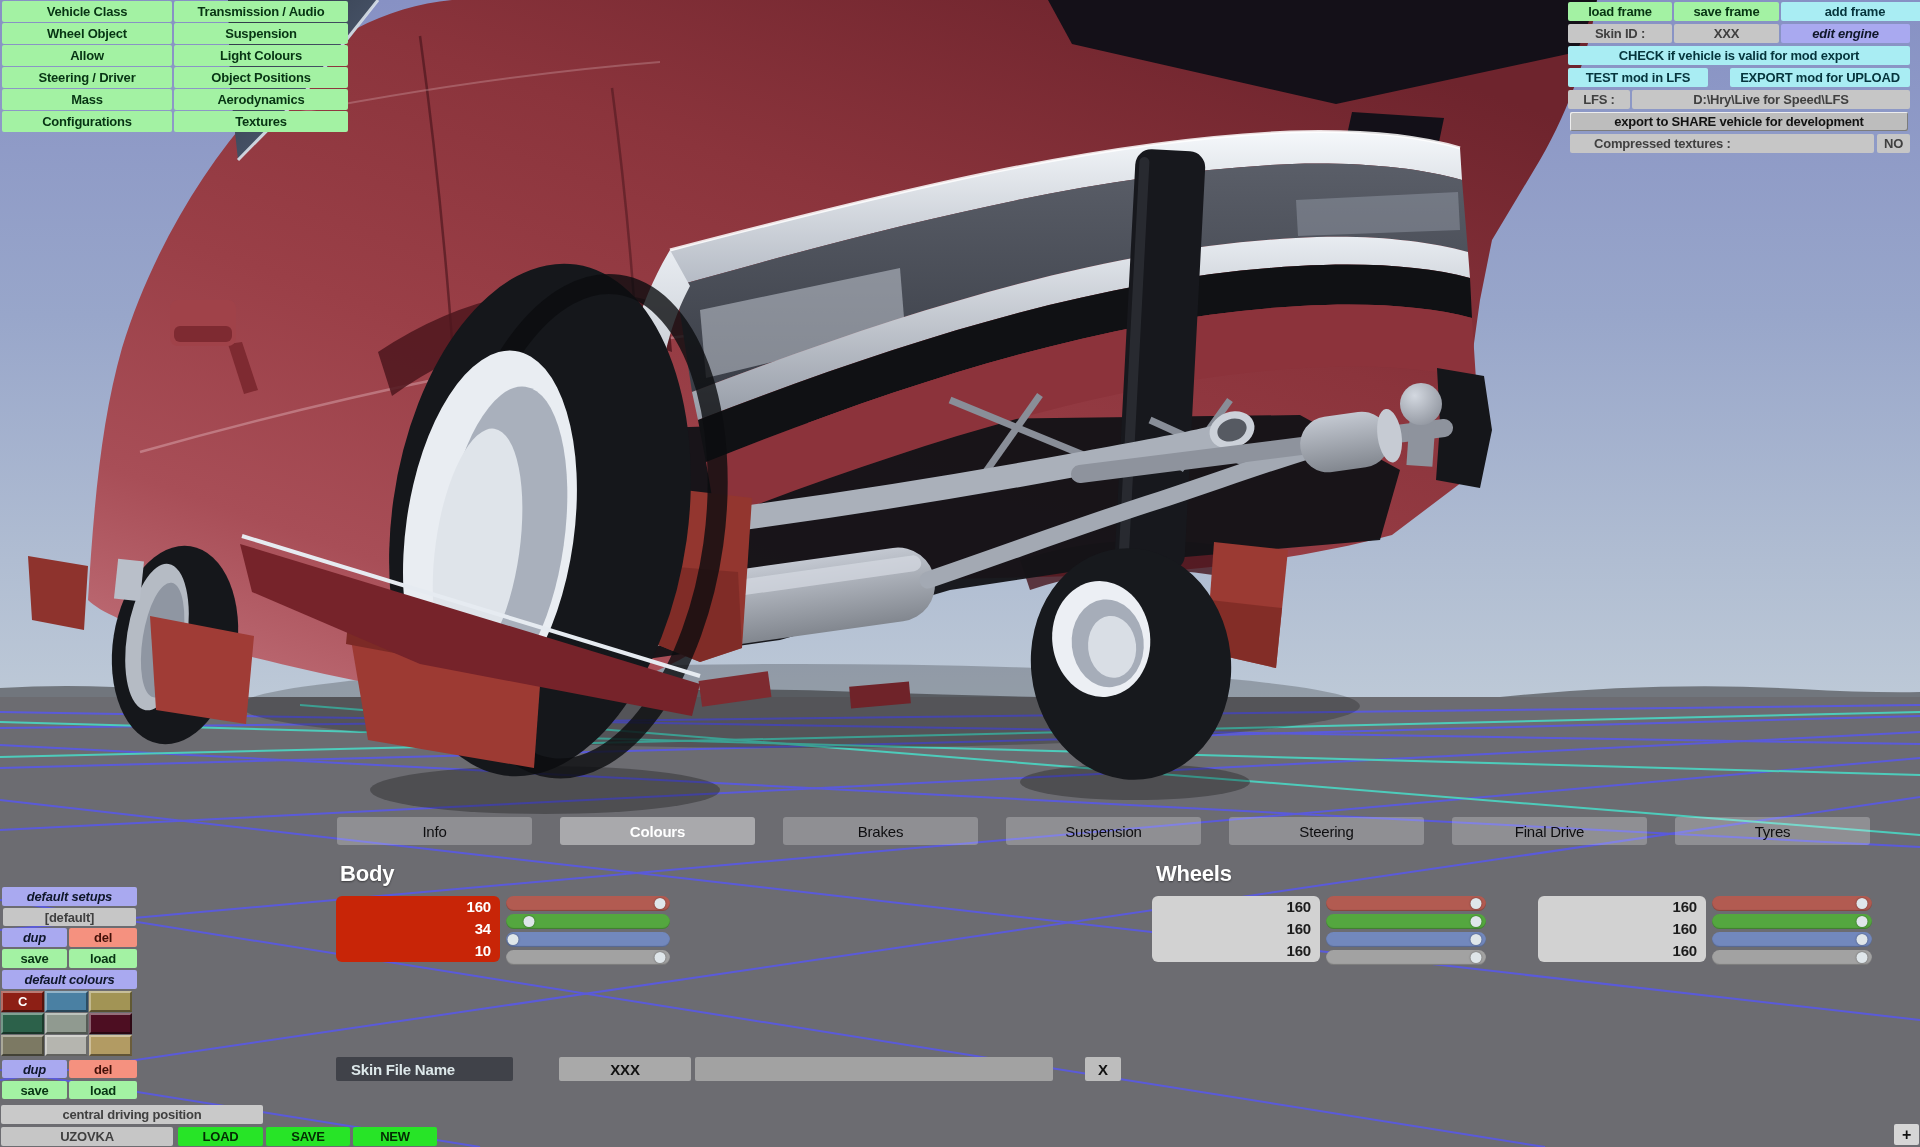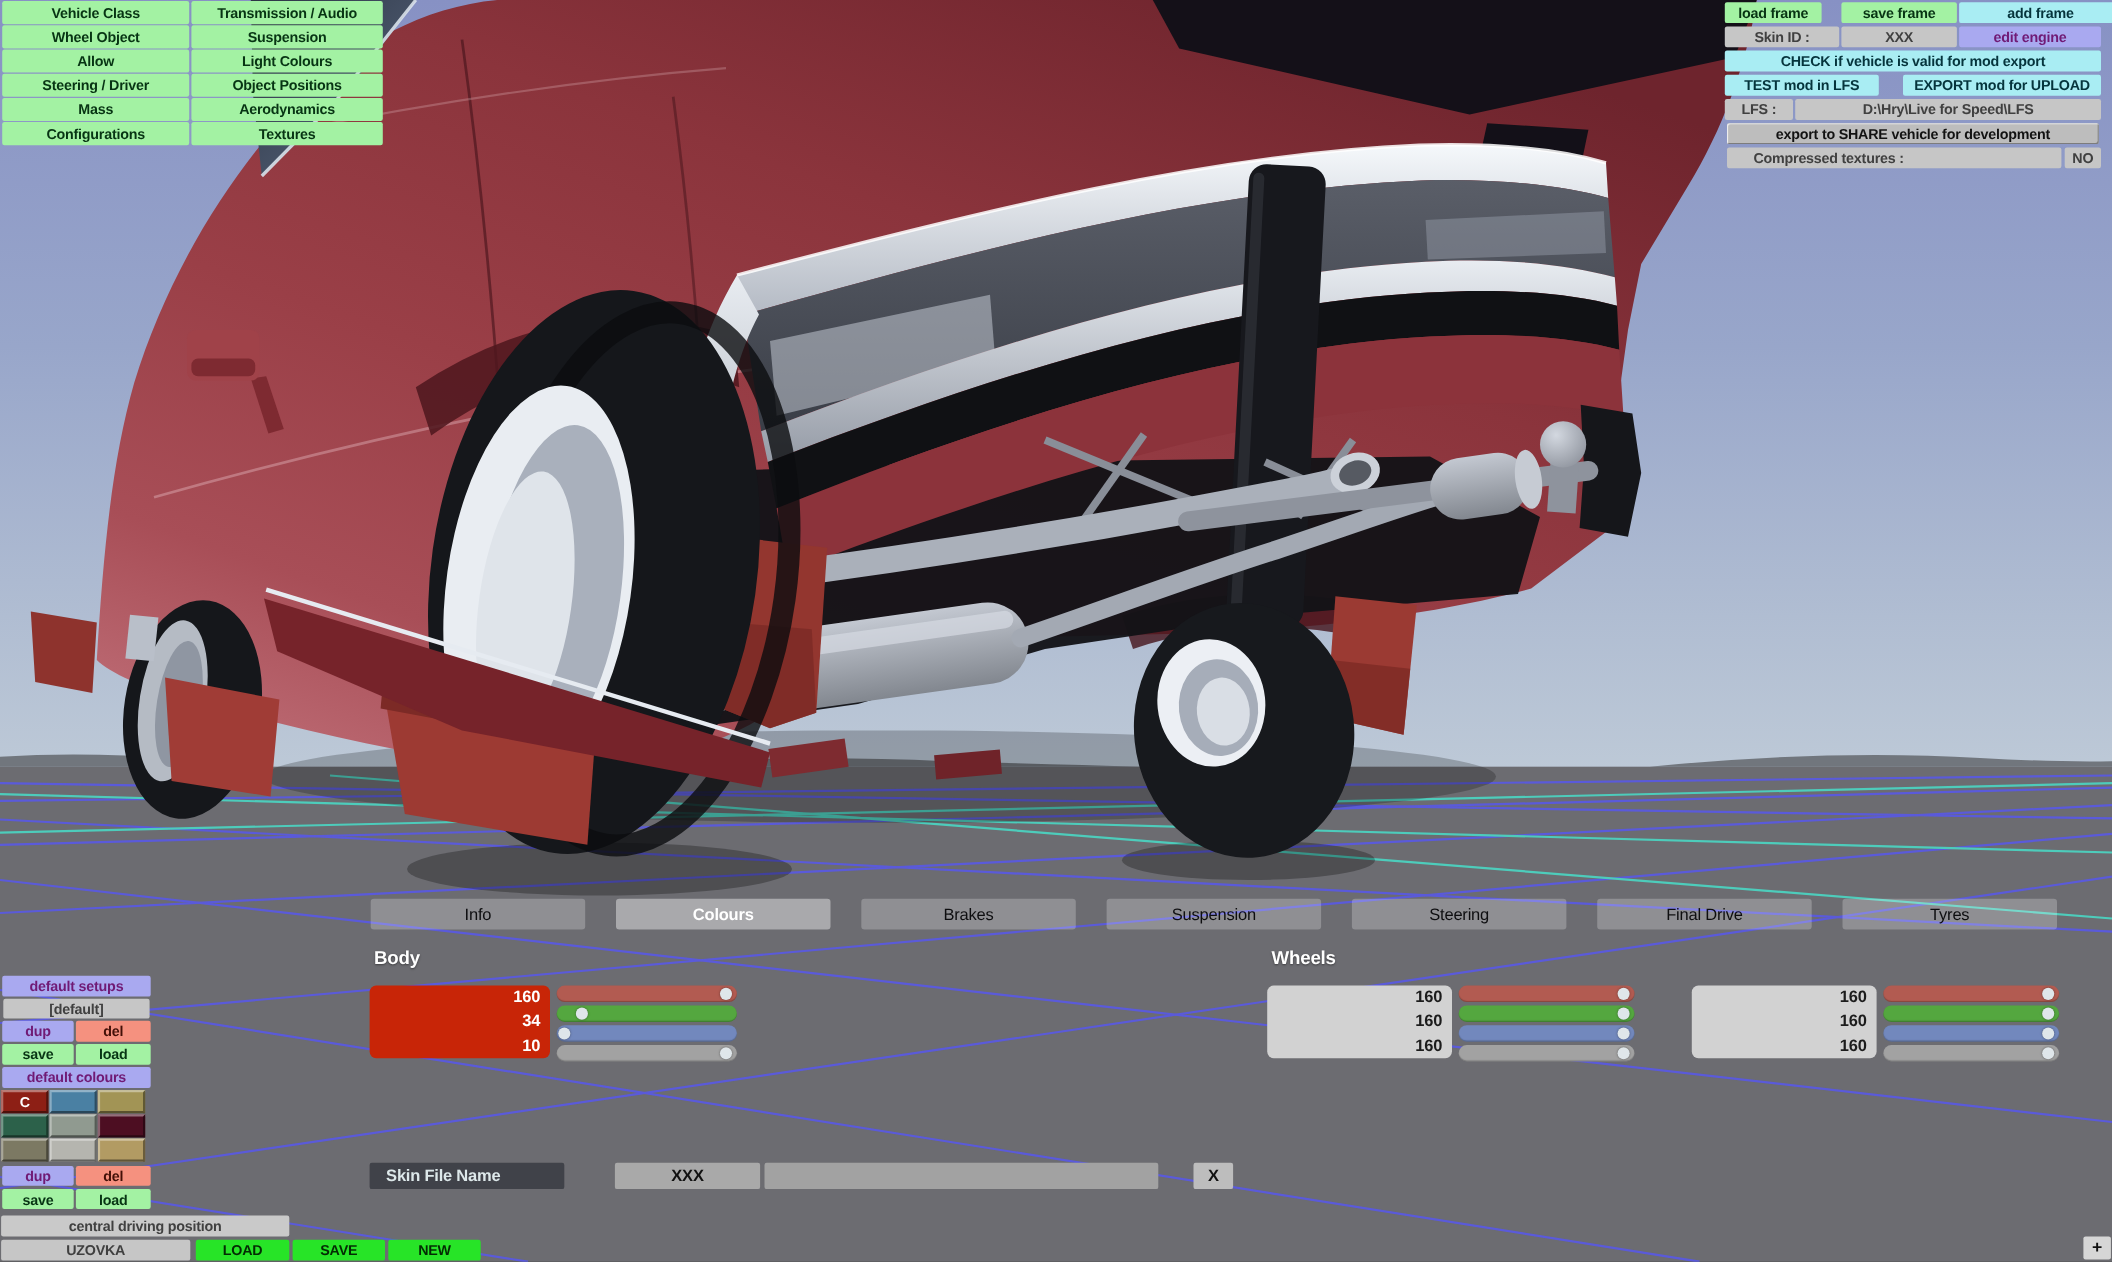--- a/index.html
+++ b/index.html
@@ -5,31 +5,31 @@
   html,body{margin:0;padding:0;background:#555;}
   #app{position:relative;width:1920px;height:1147px;overflow:hidden;
        font-family:"Liberation Sans",sans-serif;letter-spacing:-0.2px;}
   #scene{position:absolute;left:0;top:0;width:1920px;height:1147px;}
   .btn{position:absolute;display:flex;align-items:center;justify-content:center;
        font-weight:700;font-size:13px;border-radius:2px;box-sizing:border-box;
        white-space:nowrap;cursor:default;}
   .g  {background:#a3f2a3;color:#073413;}          
   .gv {background:#27e427;color:#042b04;}          
   .c  {background:#a9edf3;color:#05343c;}          
-  .lv {background:#a9a9f0;color:#701a75;}          
+  .lv {background:#a9a9f0;color:#0f172a;font-style:italic;}          
   .gr {background:#c6c6c6;color:#404040;}          
   .gr2{background:#bdbdbd;color:#121212;box-shadow:inset 1px 1px 0 #ededed,inset -1px -1px 0 #7c7c7c;}
   .sal{background:#f5917f;color:#431008;}
   .dark{background:#404249;color:#dde8ea;}
   .left{justify-content:flex-start;padding-left:24px;}
   .tab{position:absolute;top:817px;width:195px;height:28px;display:flex;align-items:center;
        justify-content:center;font-size:15px;border-radius:3px;
        background:rgba(255,255,255,0.24);color:#0e0e10;}
   .tab.sel{background:rgba(255,255,255,0.42);color:#ffffff;font-weight:700;}
-  .sec-title{position:absolute;color:#fff;font-weight:700;font-size:17px;
+  .sec-title{position:absolute;color:#fff;font-weight:700;font-size:22px;
        text-shadow:0 1px 2px rgba(0,0,0,.45);}
   .preview{position:absolute;height:66px;border-radius:6px;display:flex;flex-direction:column;
        justify-content:center;padding-right:9px;box-sizing:border-box;text-align:right;
        font-weight:700;font-size:15px;}
   .pv{height:22px;line-height:22px;}
   .slider{position:absolute;height:15px;border-radius:8px;box-shadow:inset 0 -1px 1px rgba(0,0,0,.25);}
   .knob{position:absolute;top:2px;width:11px;height:11px;border-radius:50%;background:#dfe6ea;
        transform:translateX(-50%);box-shadow:0 0 2px rgba(0,0,0,.45);}
   .swatch{position:absolute;width:43px;height:21px;display:flex;align-items:center;justify-content:center;
        font-weight:700;font-size:13px;color:#fff;box-sizing:border-box;
@@ -252,21 +252,21 @@
     <div class="btn g" style="left:174px;top:45px;width:174px;height:21px">Light Colours</div>
     <div class="btn g" style="left:2px;top:67px;width:170px;height:21px">Steering / Driver</div>
     <div class="btn g" style="left:174px;top:67px;width:174px;height:21px">Object Positions</div>
     <div class="btn g" style="left:2px;top:89px;width:170px;height:21px">Mass</div>
     <div class="btn g" style="left:174px;top:89px;width:174px;height:21px">Aerodynamics</div>
     <div class="btn g" style="left:2px;top:111px;width:170px;height:21px">Configurations</div>
     <div class="btn g" style="left:174px;top:111px;width:174px;height:21px">Textures</div>
   </div>
 
   <div>
-    <div class="btn g" style="left:1568px;top:2px;width:88px;height:19px">load frame</div>
+    <div class="btn g" style="left:1568px;top:2px;width:104px;height:19px">load frame</div>
     <div class="btn g" style="left:1674px;top:2px;width:105px;height:19px">save frame</div>
     <div class="btn c" style="left:1781px;top:2px;width:148px;height:19px">add frame</div>
     <div class="btn gr" style="left:1568px;top:24px;width:104px;height:19px">Skin ID :</div>
     <div class="btn gr" style="left:1674px;top:24px;width:105px;height:19px">XXX</div>
     <div class="btn lv" style="left:1781px;top:24px;width:129px;height:19px">edit engine</div>
     <div class="btn c" style="left:1568px;top:46px;width:342px;height:19px">CHECK if vehicle is valid for mod export</div>
     <div class="btn c" style="left:1568px;top:68px;width:140px;height:19px">TEST mod in LFS</div>
     <div class="btn c" style="left:1730px;top:68px;width:180px;height:19px">EXPORT mod for UPLOAD</div>
     <div class="btn gr" style="left:1568px;top:90px;width:62px;height:19px">LFS :</div>
     <div class="btn gr" style="left:1632px;top:90px;width:278px;height:19px">D:\Hry\Live for Speed\LFS</div>

